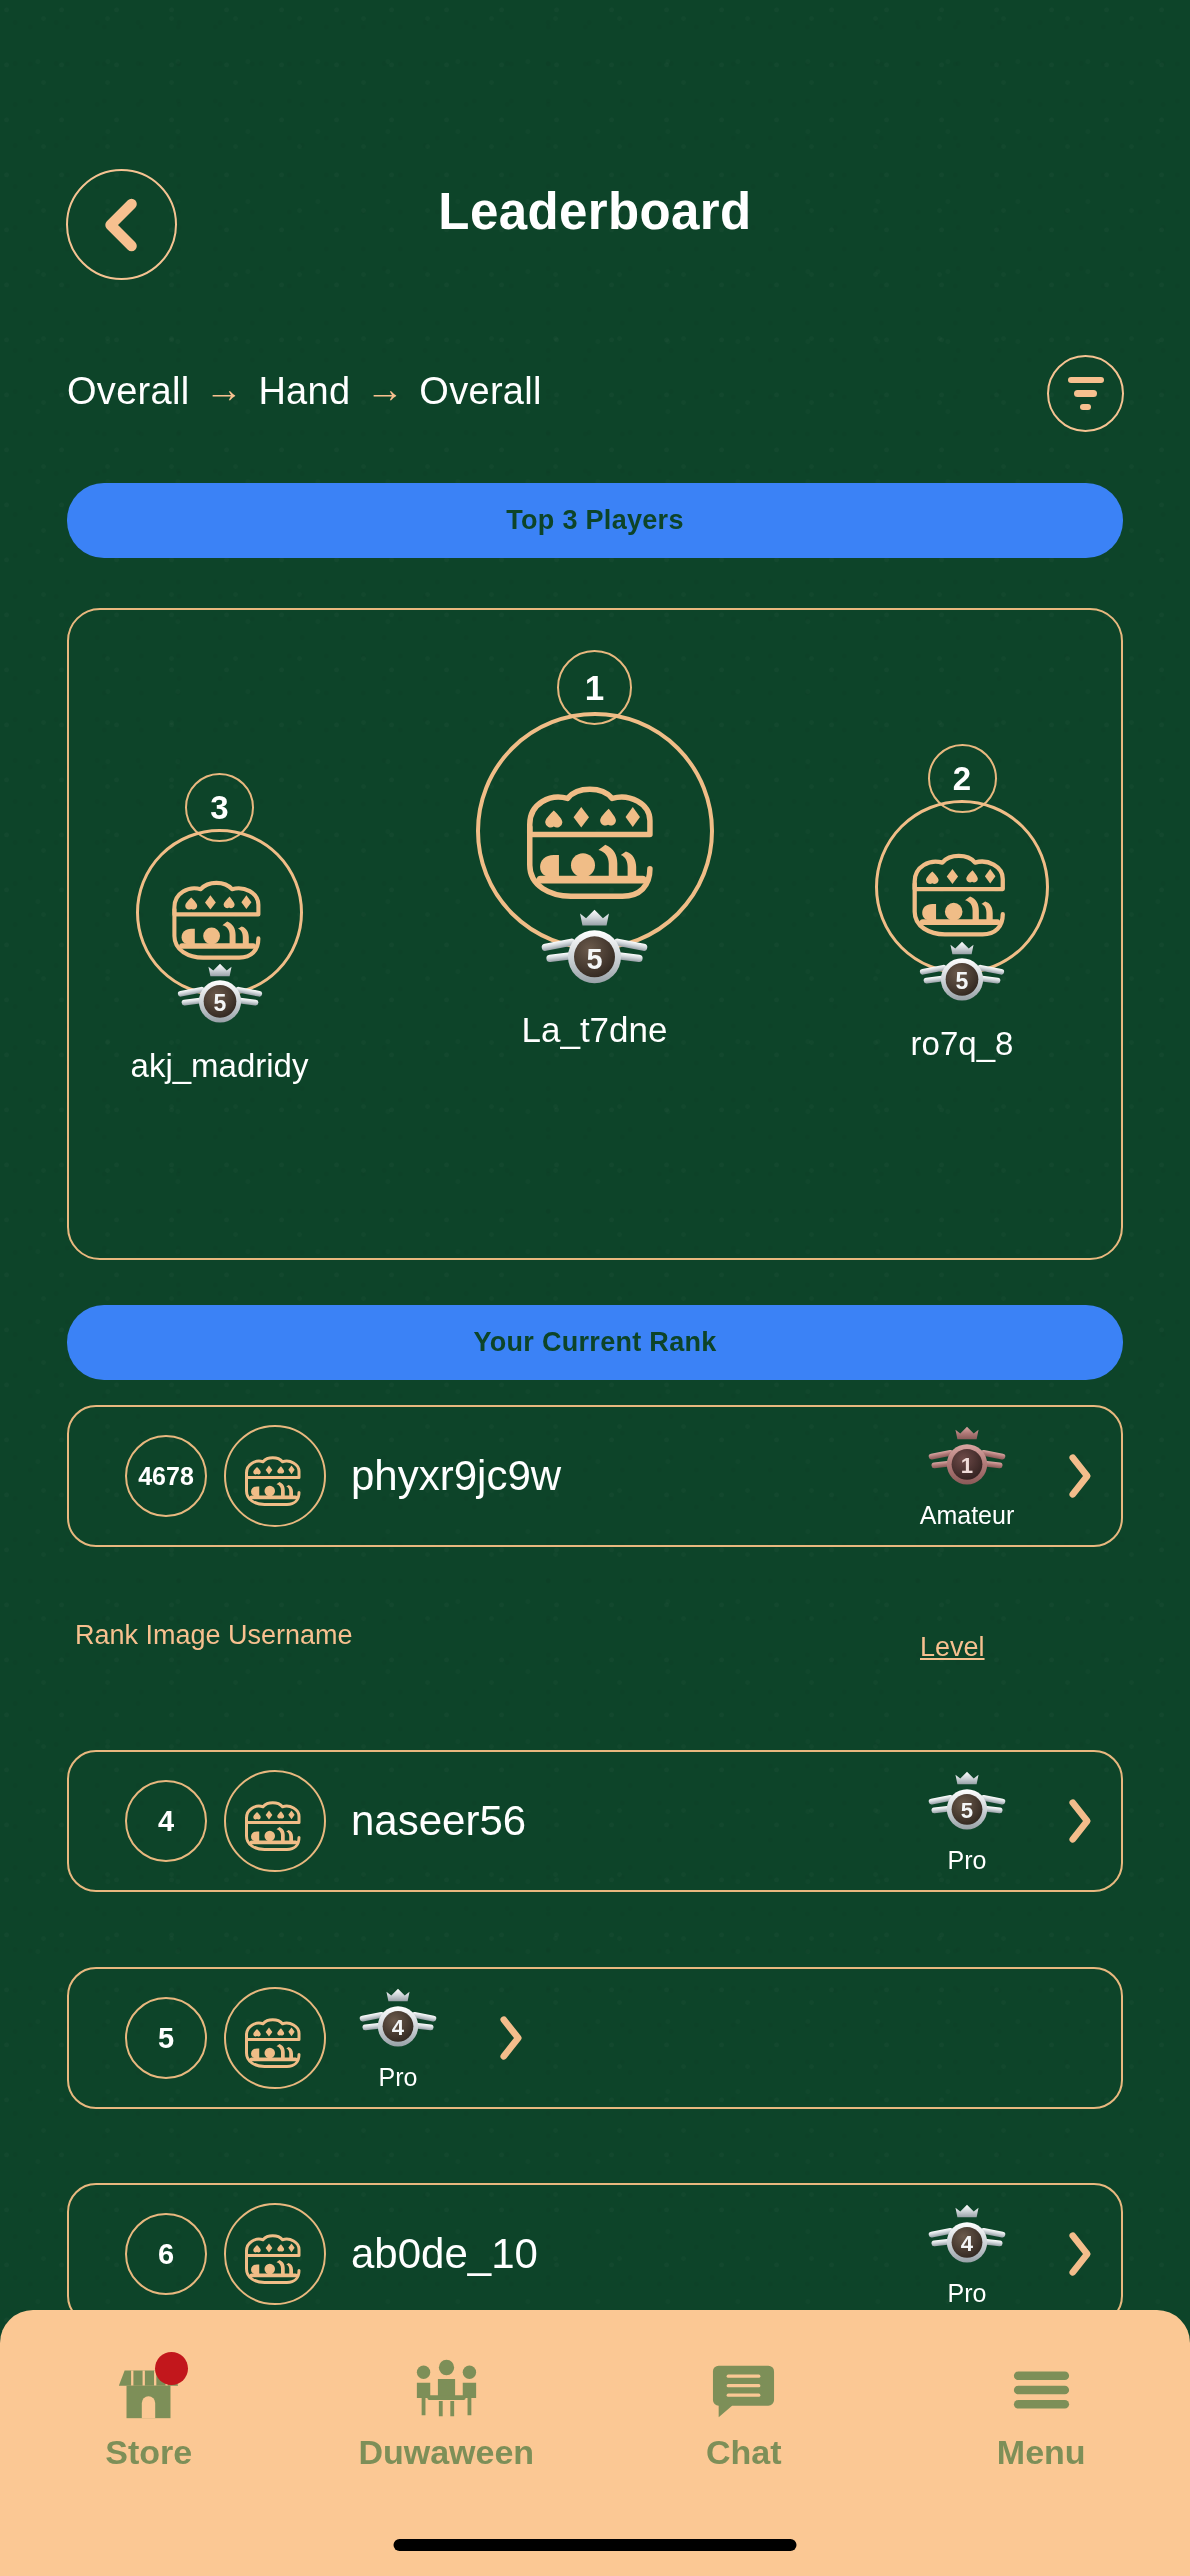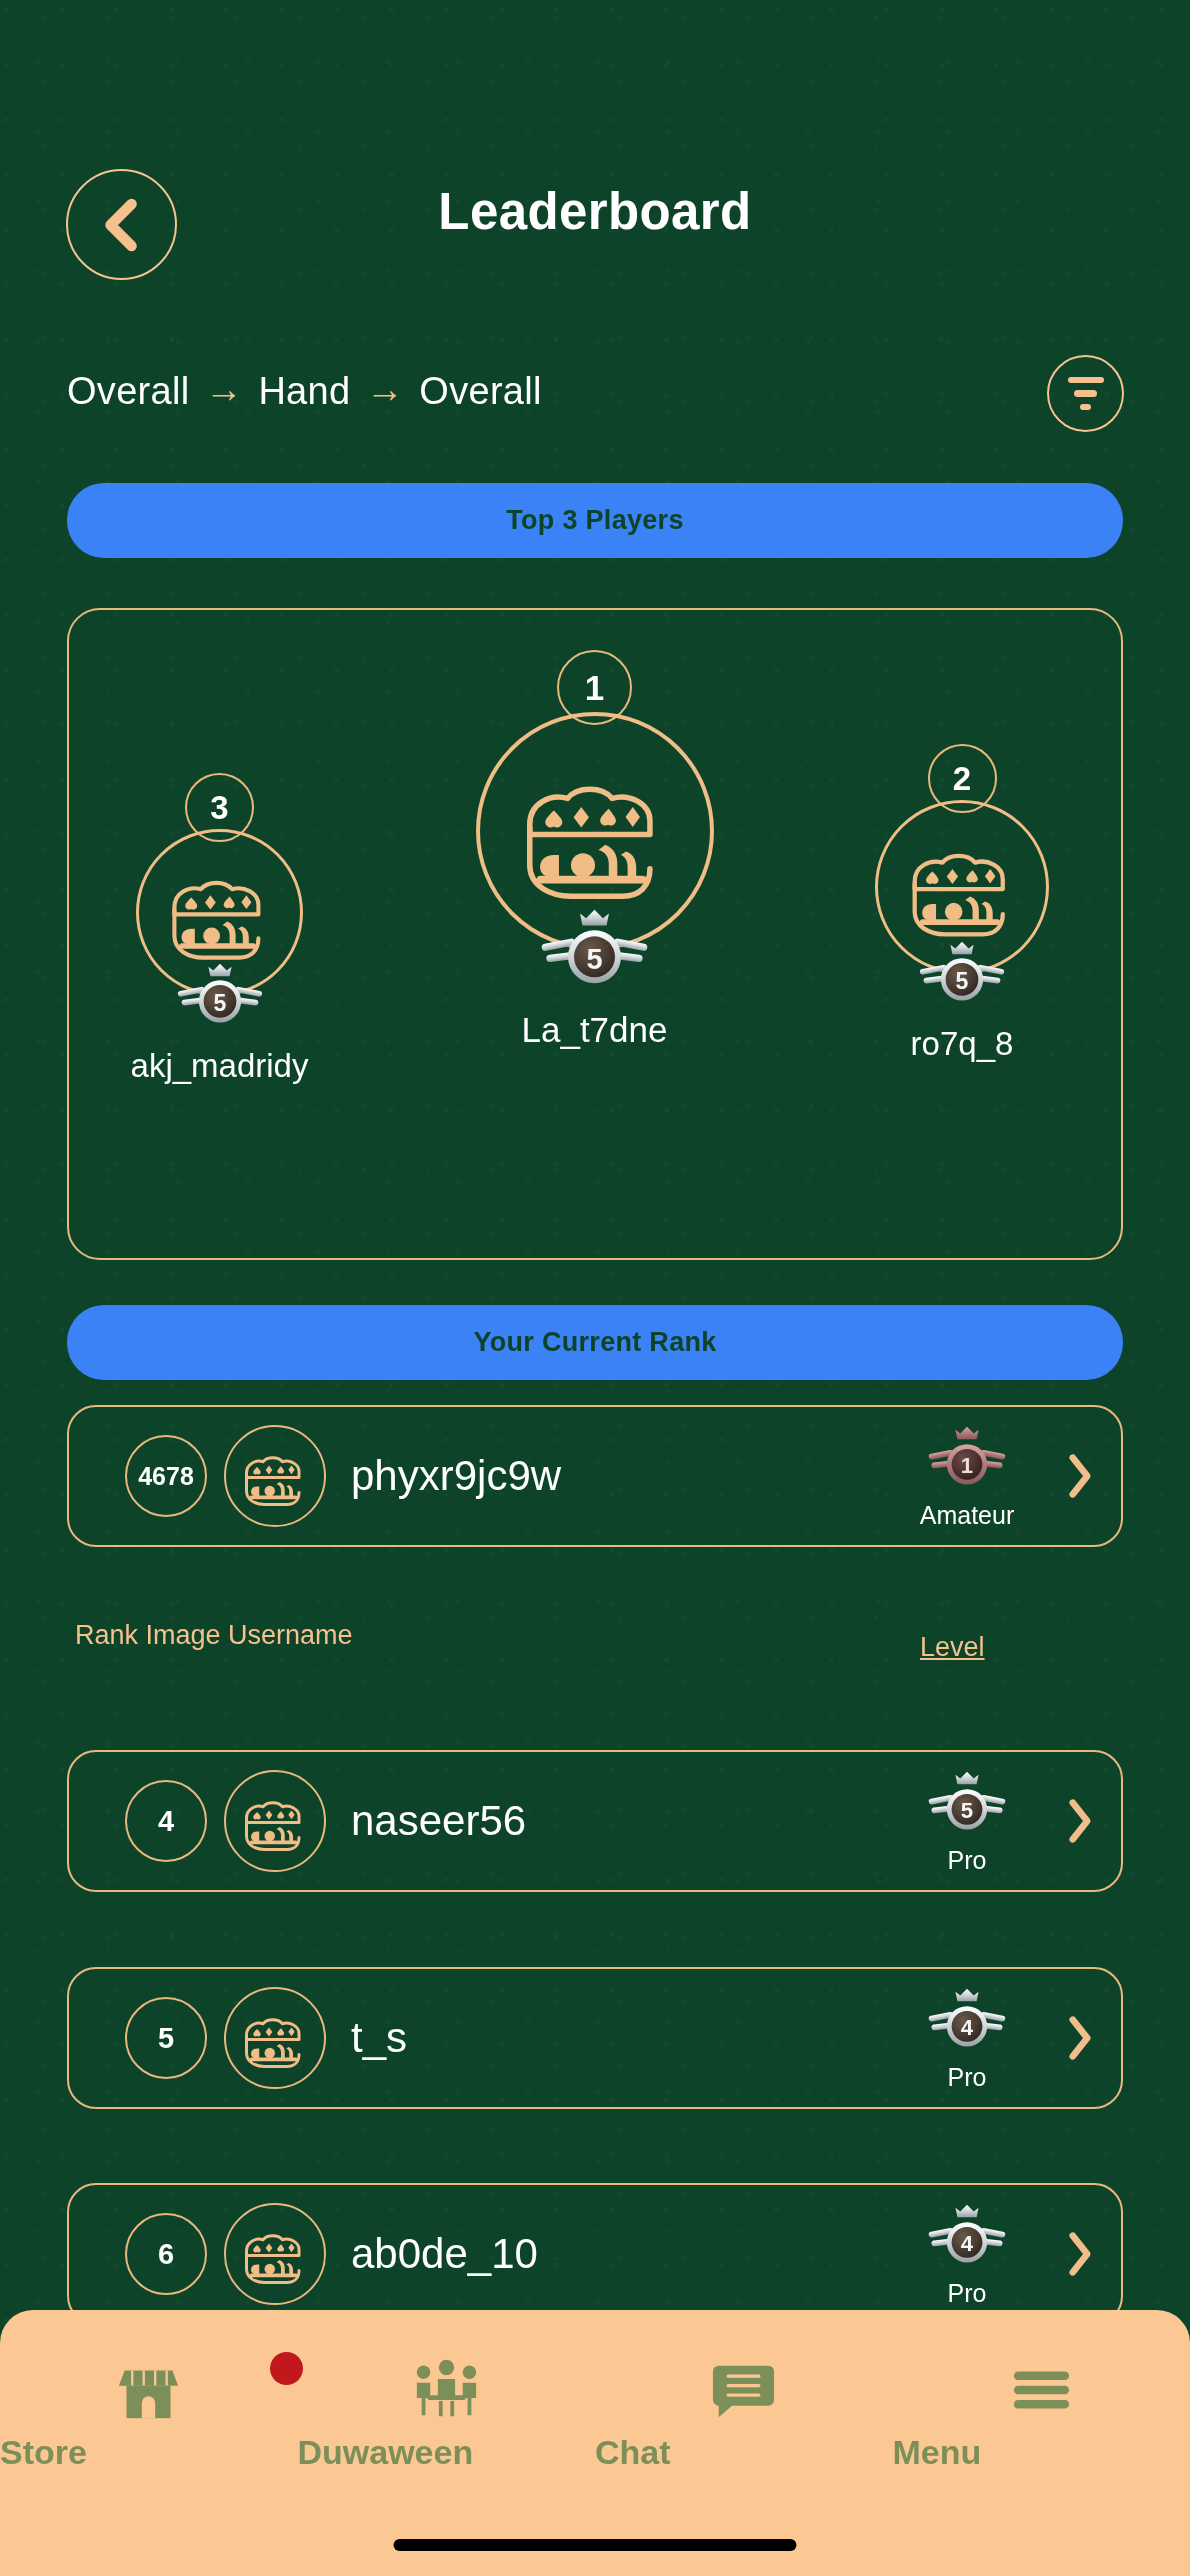--- a/index.html
+++ b/index.html
@@ -174,21 +174,21 @@
   }
 
   
   .bottom-nav{
     position:absolute; left:0; bottom:0; width:1190px; height:266px;
     background:#fbc894; border-radius:33px 33px 0 0;
     display:flex; align-items:flex-start; z-index:5;
   }
   .nav-item{
     flex:1 1 0; display:flex; flex-direction:column;
-    justify-content:flex-start;
+    align-items:center; justify-content:flex-start;
     padding-top:46px; cursor:pointer; position:relative;
   }
   .nav-ico{ height:67px; display:flex; align-items:center; justify-content:center; position:relative; }
   .nav-label{ margin-top:9.6px; font-size:34px; color:#7d8f58; font-weight:bold; }
   .nav-item.active .nav-label{ color:#0d4429; }
   .badge-dot{
     position:absolute; width:33px; height:33px; border-radius:50%;
     background:#c2171c; top:-3.8px; right:-5.7px;
   }
   .home-indicator{
@@ -525,21 +525,20 @@
         </g>
         <g fill="#f0bd87">
           <rect x="26" y="86" width="64" height="5" rx="2.5"></rect>
           <path d="M36 74 c-5 0 -8 3 -8 7 c0 4 3 6 7 6 l4 0 l0 -13 z"></path>
           <circle cx="53" cy="80" r="7"></circle>
           <path d="M66 68 c5 2 7 6 7 11 l0 8 l-5 0 l0 -8 c0 -4 -2 -7 -6 -8z"></path>
           <path d="M78 72 c4 1 6 5 6 9 l0 6 l-5 0 l0 -6 c0 -3 -1 -6 -4 -7z"></path>
         </g>
       </svg>
     </div>
-    <div class="rk-user">t_s</div>
     <div class="rk-level">
       <svg width="100" height="77" viewBox="0 0 104 78">
         <defs>
           <linearGradient id="r2s" x1="0" y1="0" x2="0" y2="1">
             <stop offset="0" stop-color="#ffffff"></stop>
               <stop offset=".5" stop-color="#cfd5d9"></stop>
               <stop offset="1" stop-color="#98a1a7"></stop>
           </linearGradient>
           <radialGradient id="r2c" cx="38%" cy="32%" r="78%">
             <stop offset="0" stop-color="#6b5a4c"></stop>

